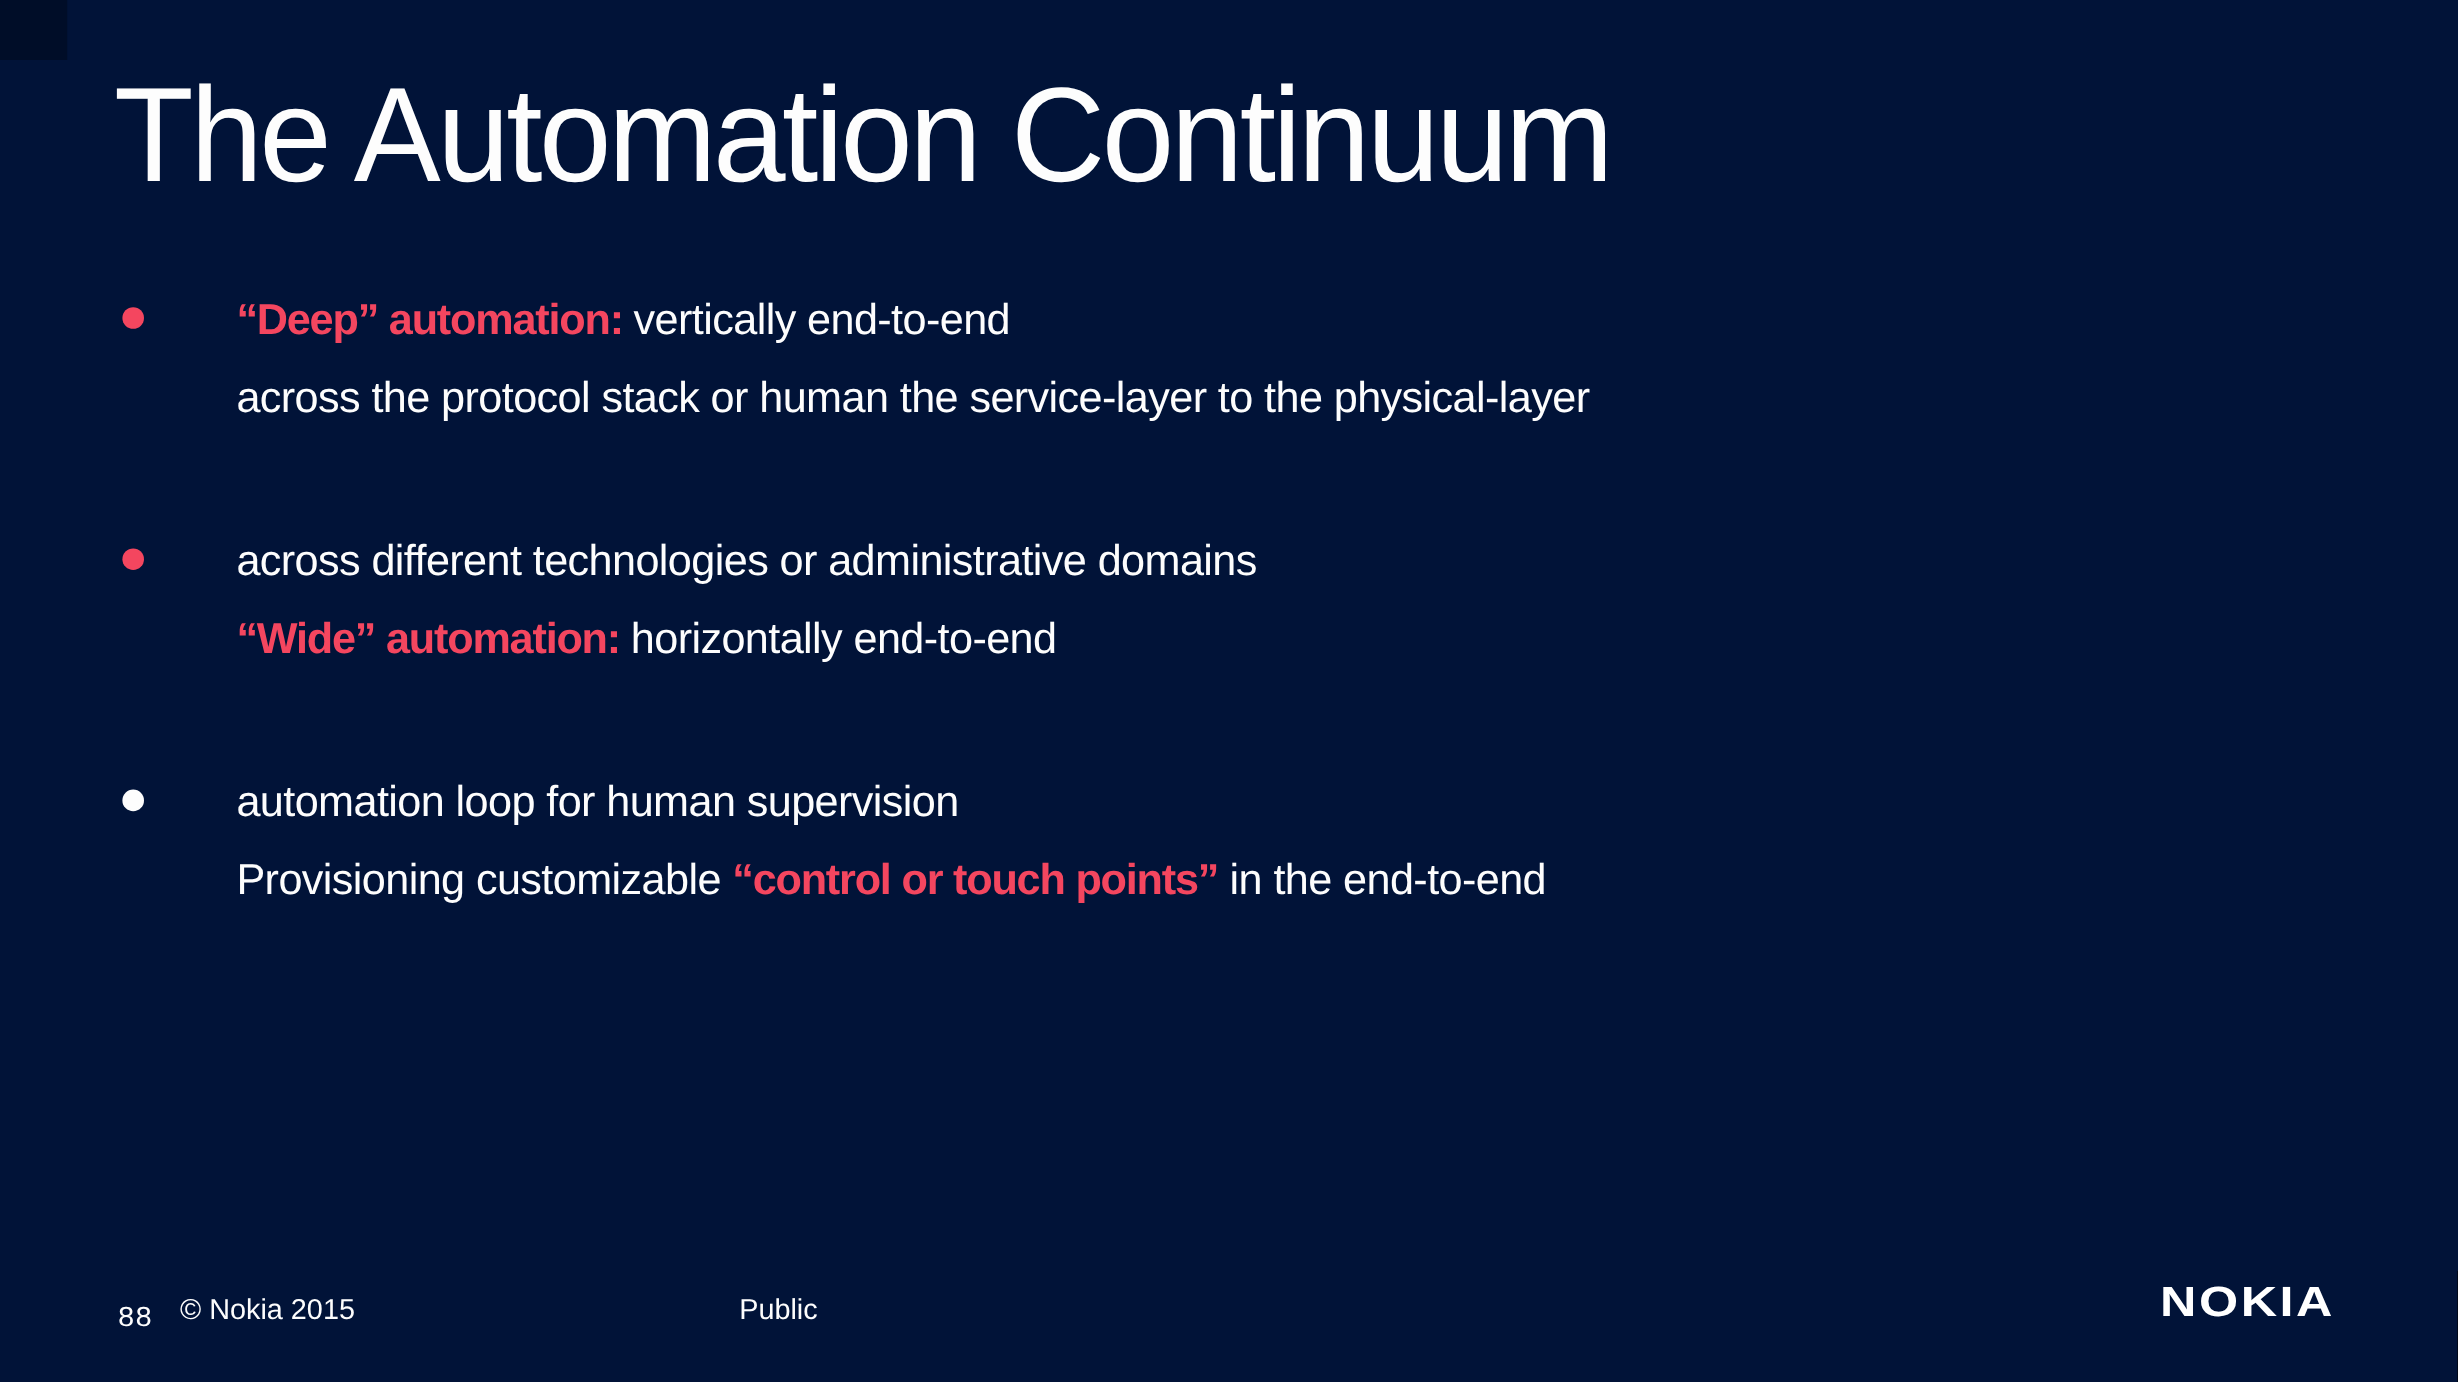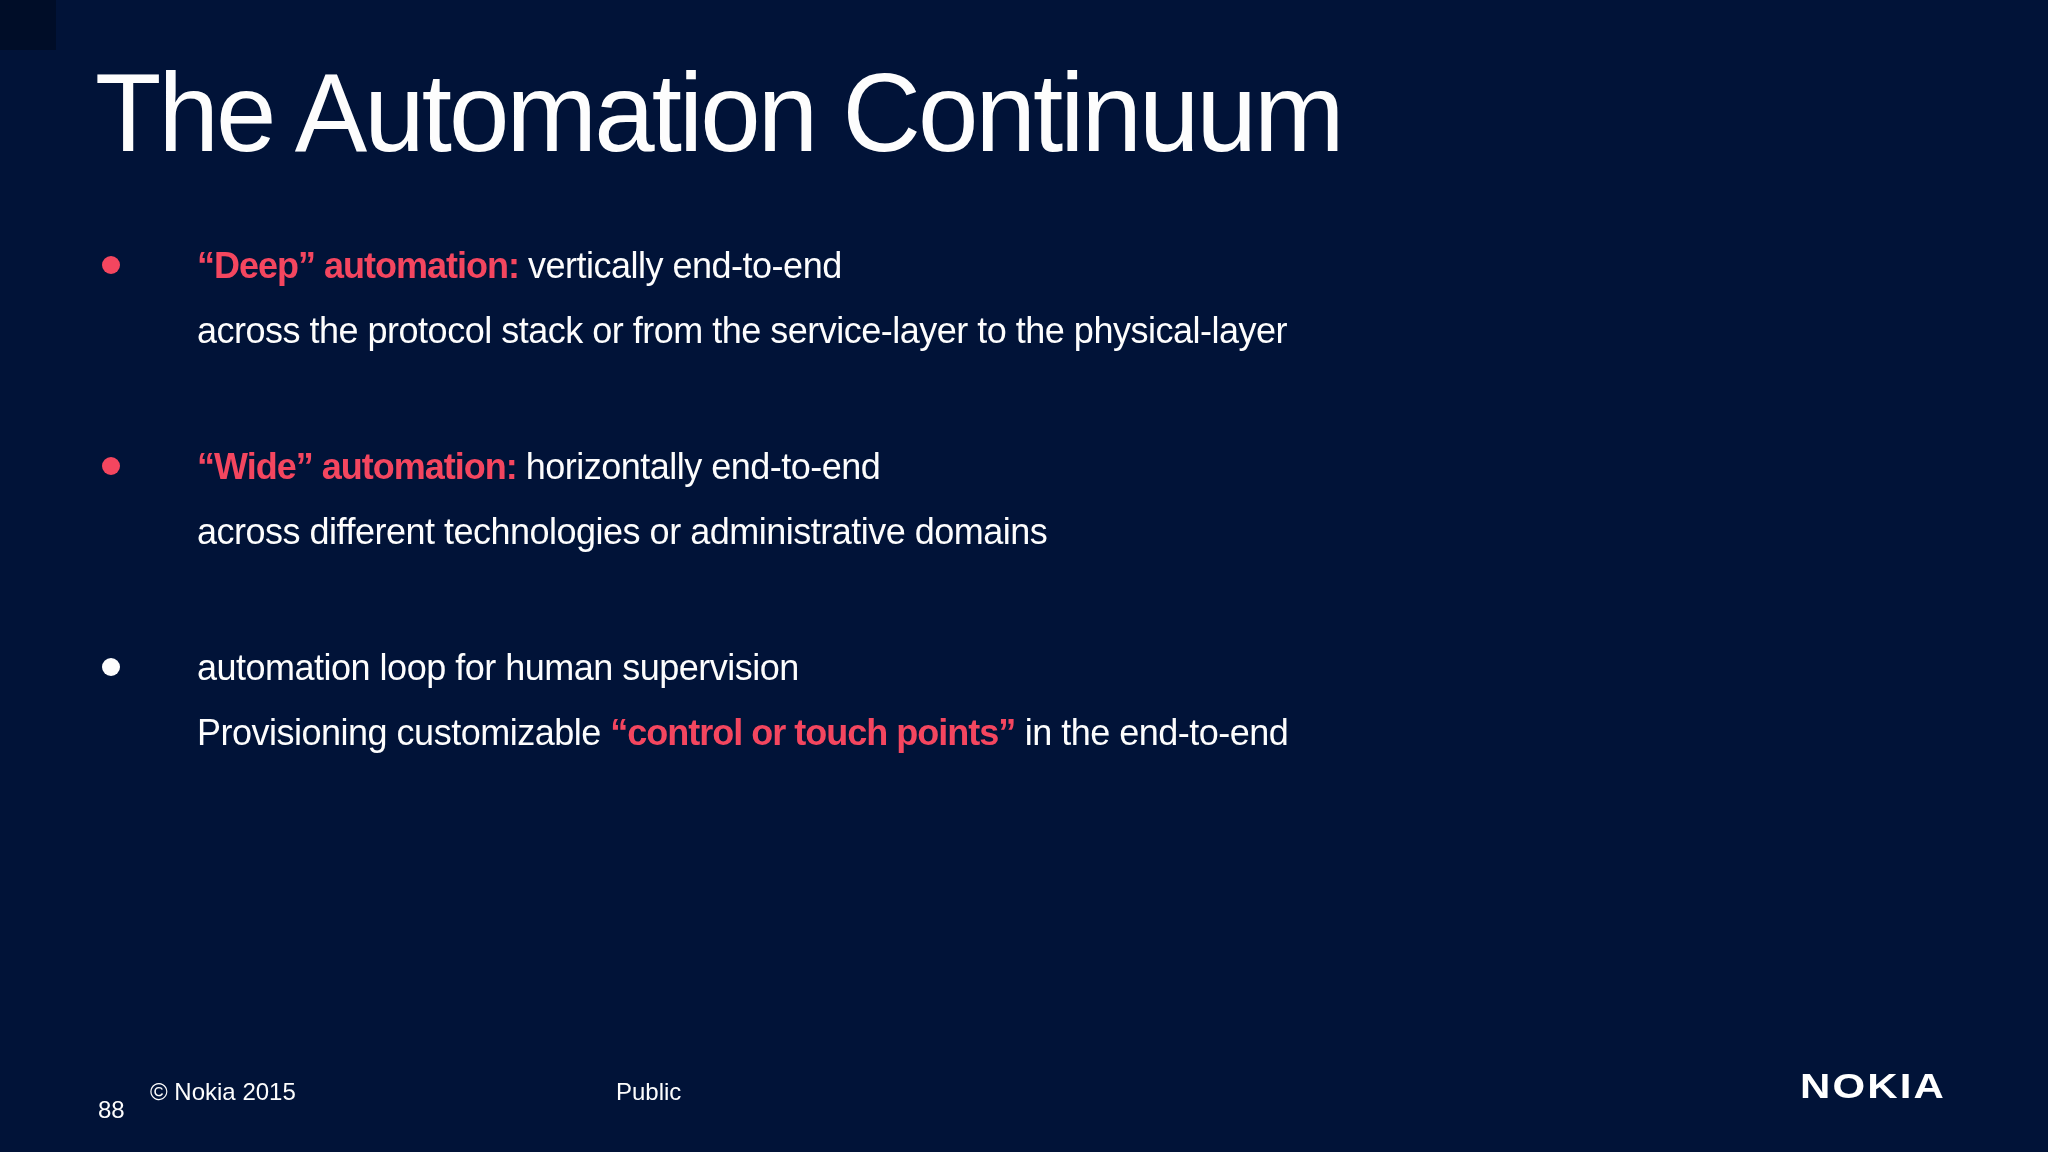--- a/index.html
+++ b/index.html
@@ -68,21 +68,21 @@
     letter-spacing:-1px;
   }
   .footer{
     position:absolute;
     left:0;right:0;
     top:1078px;
     height:40px;
     font-size:24px;
     color:var(--text);
   }
-  .page-number{position:absolute;left:98px;top:18px;}
+  .page-number{position:absolute;left:98px;top:8px;font-family:Liberation Mono, monospace;}
   .copyright{position:absolute;left:150px;top:0;}
   .classification{position:absolute;left:616px;top:0;}
   .nokia-logo{
     position:absolute;
     left:1800px;
     top:1066px;
     font-size:40px;
     font-weight:bold;
     letter-spacing:2px;
     color:#ffffff;
@@ -95,26 +95,26 @@
 
 <div class="slide">
   <div class="corner-shade"></div>
 
   <h1 class="slide-title">The Automation Continuum</h1>
 
   <ul class="bullet-list" id="bullet-list">
       <li class="bullet-item">
         <span class="bullet-dot accent"></span>
         <div class="bullet-line"><span class="seg accent">“Deep” automation: </span><span class="seg">vertically end-to-end</span></div>
-        <div class="bullet-line"><span class="seg">across the protocol stack or from the service-layer to the physical-layer</span></div>
+        <div class="bullet-line"><span class="seg">across the protocol stack or human the service-layer to the physical-layer</span></div>
       </li>
       <li class="bullet-item">
         <span class="bullet-dot accent"></span>
+        <div class="bullet-line"><span class="seg">across different technologies or administrative domains</span></div>
         <div class="bullet-line"><span class="seg accent">“Wide” automation: </span><span class="seg">horizontally end-to-end</span></div>
-        <div class="bullet-line"><span class="seg">across different technologies or administrative domains</span></div>
       </li>
       <li class="bullet-item">
         <span class="bullet-dot white"></span>
         <div class="bullet-line"><span class="seg">automation loop for human supervision</span></div>
         <div class="bullet-line"><span class="seg">Provisioning customizable </span><span class="seg accent">“control or touch points”</span><span class="seg"> in the end-to-end</span></div>
       </li>
     </ul>
 
   <div class="footer">
     <span class="page-number">88</span>

